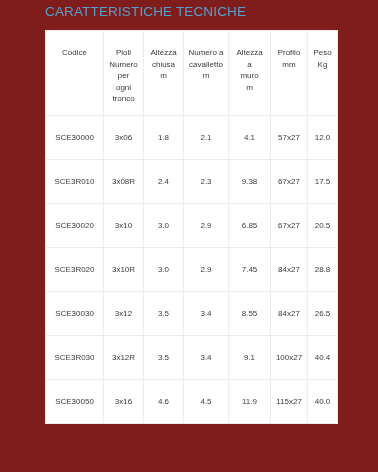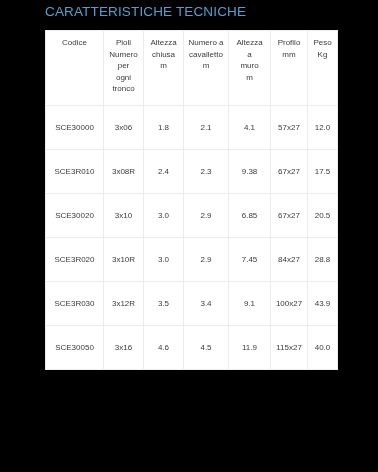--- a/index.html
+++ b/index.html
@@ -12,21 +12,21 @@
     width: 378px;
     height: 472px;
     overflow: hidden;
     font-family: "Liberation Sans", sans-serif;
     -webkit-font-smoothing: antialiased;
   }
   #page {
     position: relative;
     width: 378px;
     height: 472px;
-    background: #000000;
+    background: #7f1d1d;
     overflow: hidden;
   }
 
   
   #page-title {
     position: absolute;
     left: 45px;
     top: 3px;
     font-size: 13.5px;
     font-weight: 400;
@@ -58,21 +58,21 @@
     text-align: center;
     vertical-align: middle;
     line-height: 11.5px;
     padding: 0 1px;
     background: #ffffff;
     overflow: hidden;
   }
   table.spec-table thead th {
     height: 68px;
     vertical-align: top;
-    padding-top: 6px;
+    padding-top: 16px;
   }
   table.spec-table tbody td {
     height: 43px;
   }
 
   
   col.c0 { width: 58px; }
   col.c1 { width: 40px; }
   col.c2 { width: 40px; }
   col.c3 { width: 45px; }
@@ -169,27 +169,36 @@
           <tr>
             <td>SCE3R020</td>
             <td>3x10R</td>
             <td>3.0</td>
             <td>2.9</td>
             <td>7.45</td>
             <td>84x27</td>
             <td>28.8</td>
           </tr>
           <tr>
+            <td>SCE30030</td>
+            <td>3x12</td>
+            <td>3.5</td>
+            <td>3.4</td>
+            <td>8.55</td>
+            <td>84x27</td>
+            <td>26.5</td>
+          </tr>
+          <tr>
             <td>SCE3R030</td>
             <td>3x12R</td>
             <td>3.5</td>
             <td>3.4</td>
             <td>9.1</td>
             <td>100x27</td>
-            <td>43.9</td>
+            <td>40.4</td>
           </tr>
           <tr>
             <td>SCE30050</td>
             <td>3x16</td>
             <td>4.6</td>
             <td>4.5</td>
             <td>11.9</td>
             <td>115x27</td>
             <td>40.0</td>
           </tr>

